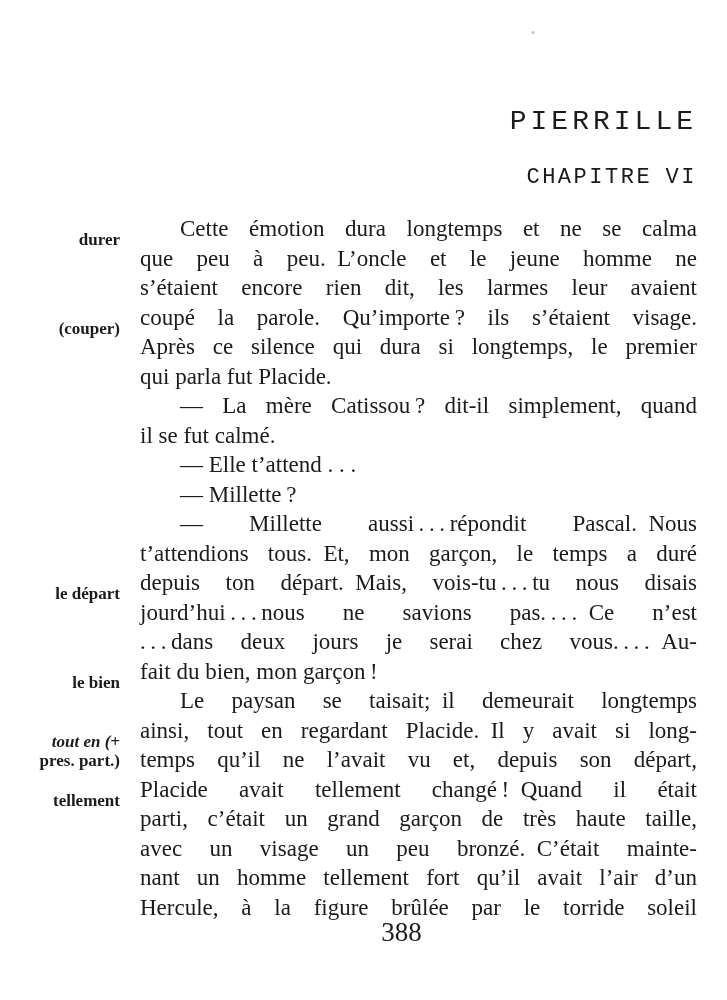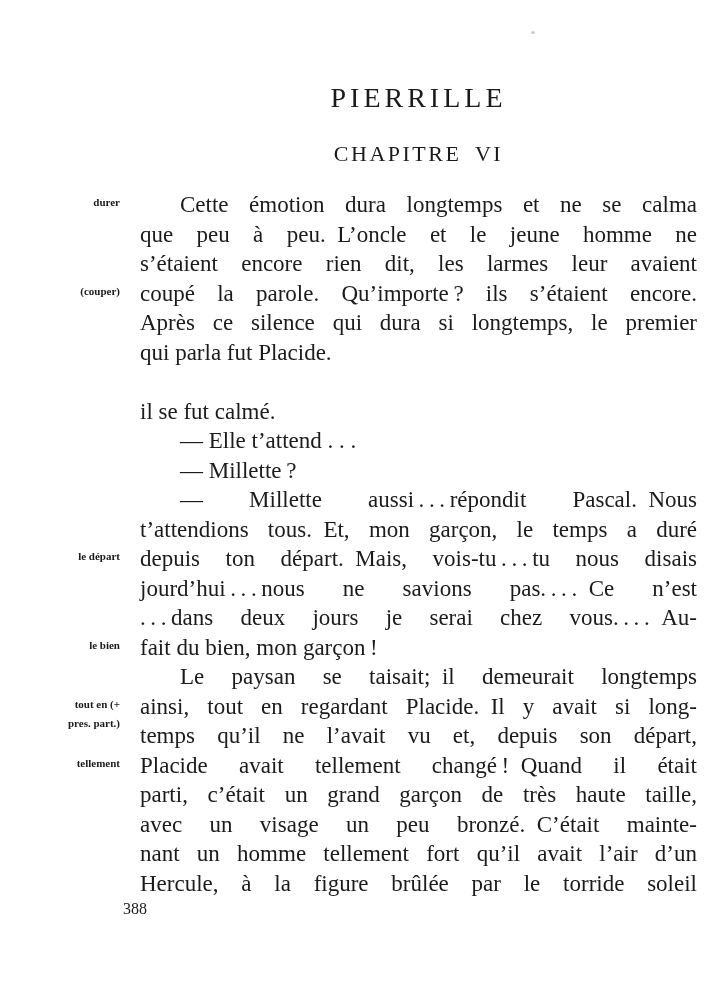--- a/index.html
+++ b/index.html
@@ -11,23 +11,24 @@
     height: 1000px;
     overflow: hidden;
     position: relative;
     font-family: "Liberation Serif", serif;
   }
   .page {
     position: absolute;
     inset: 0;
   }
   .header {
-    margin: 84px 0 0 140px;
+    margin: 108px 0 0 140px;
     width: 557px;
-    text-align: center;
+    text-align: right;
+    font-family: Liberation Mono, monospace;
   }
   .book-title {
     font-size: 28px;
     line-height: 28px;
     font-weight: normal;
     letter-spacing: 4px;
     margin: 0;
   }
   .chapter-heading {
     font-size: 22px;
@@ -43,48 +44,50 @@
     display: flex;
     height: 29.5px;
   }
   .margin-cell {
     width: 140px;
     flex: none;
     position: relative;
   }
   .margin-note {
     position: absolute;
-    top: 3px;
+    top: 16px;
     right: 20px;
-    font-size: 11px;
+    font-size: 17px;
     line-height: 19px;
     font-weight: bold;
     text-align: right;
     white-space: nowrap;
   }
   .margin-note .it {
+    font-style: italic;
   }
   .text-cell {
     width: 557px;
     flex: none;
     font-size: 23px;
     line-height: 29.5px;
   }
   .text-cell.j {
     text-align: justify;
     text-align-last: justify;
   }
   .text-cell.i {
     text-indent: 40px;
   }
   .footer {
     margin-left: 140px;
     width: 557px;
+    text-align: center;
     transform: translateX(-17px);
-    font-size: 16px;
+    font-size: 27px;
     line-height: 21px;
   }
   .speck {
     position: absolute;
     left: 531px;
     top: 31px;
     width: 4px;
     height: 3px;
     border-radius: 50%;
     background: #b4bac0;
@@ -118,32 +121,33 @@
       <div class="line-row">
         <div class="margin-cell"></div>
         <div class="text-cell j">s’étaient encore rien dit, les larmes leur avaient</div>
       </div>
       <div class="line-row">
         <div class="margin-cell">
           <div class="margin-note">
             <div>(couper)</div>
           </div>
         </div>
-        <div class="text-cell j">coupé la parole. Qu’importe ? ils s’étaient encore.</div>
+        <div class="text-cell j">coupé la parole. Qu’importe ? ils s’étaient visage.</div>
       </div>
       <div class="line-row">
         <div class="margin-cell"></div>
         <div class="text-cell j">Après ce silence qui dura si longtemps, le premier</div>
       </div>
       <div class="line-row">
         <div class="margin-cell"></div>
         <div class="text-cell">qui parla fut Placide.</div>
       </div>
       <div class="line-row">
         <div class="margin-cell"></div>
+        <div class="text-cell j i">— La mère Catissou ? dit-il simplement, quand</div>
       </div>
       <div class="line-row">
         <div class="margin-cell"></div>
         <div class="text-cell">il se fut calmé.</div>
       </div>
       <div class="line-row">
         <div class="margin-cell"></div>
         <div class="text-cell i">— Elle t’attend . . .</div>
       </div>
       <div class="line-row">

